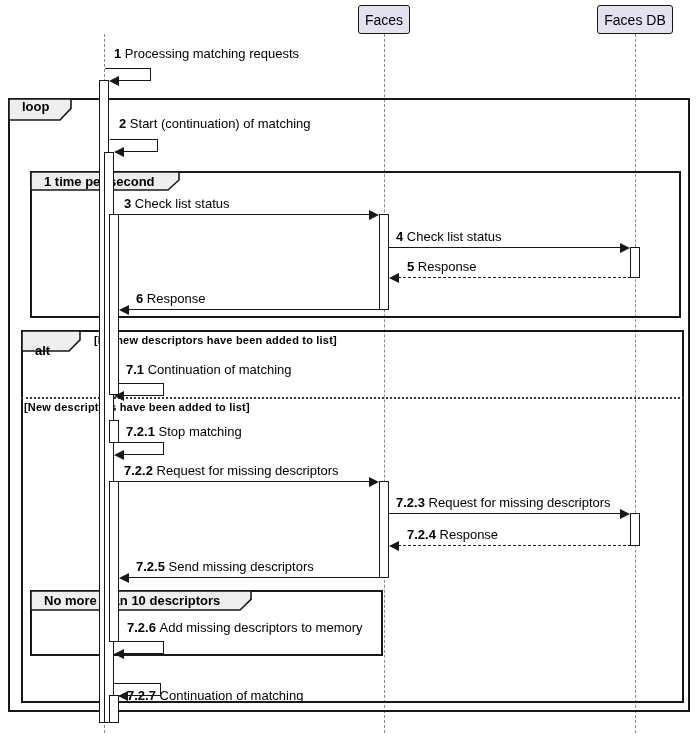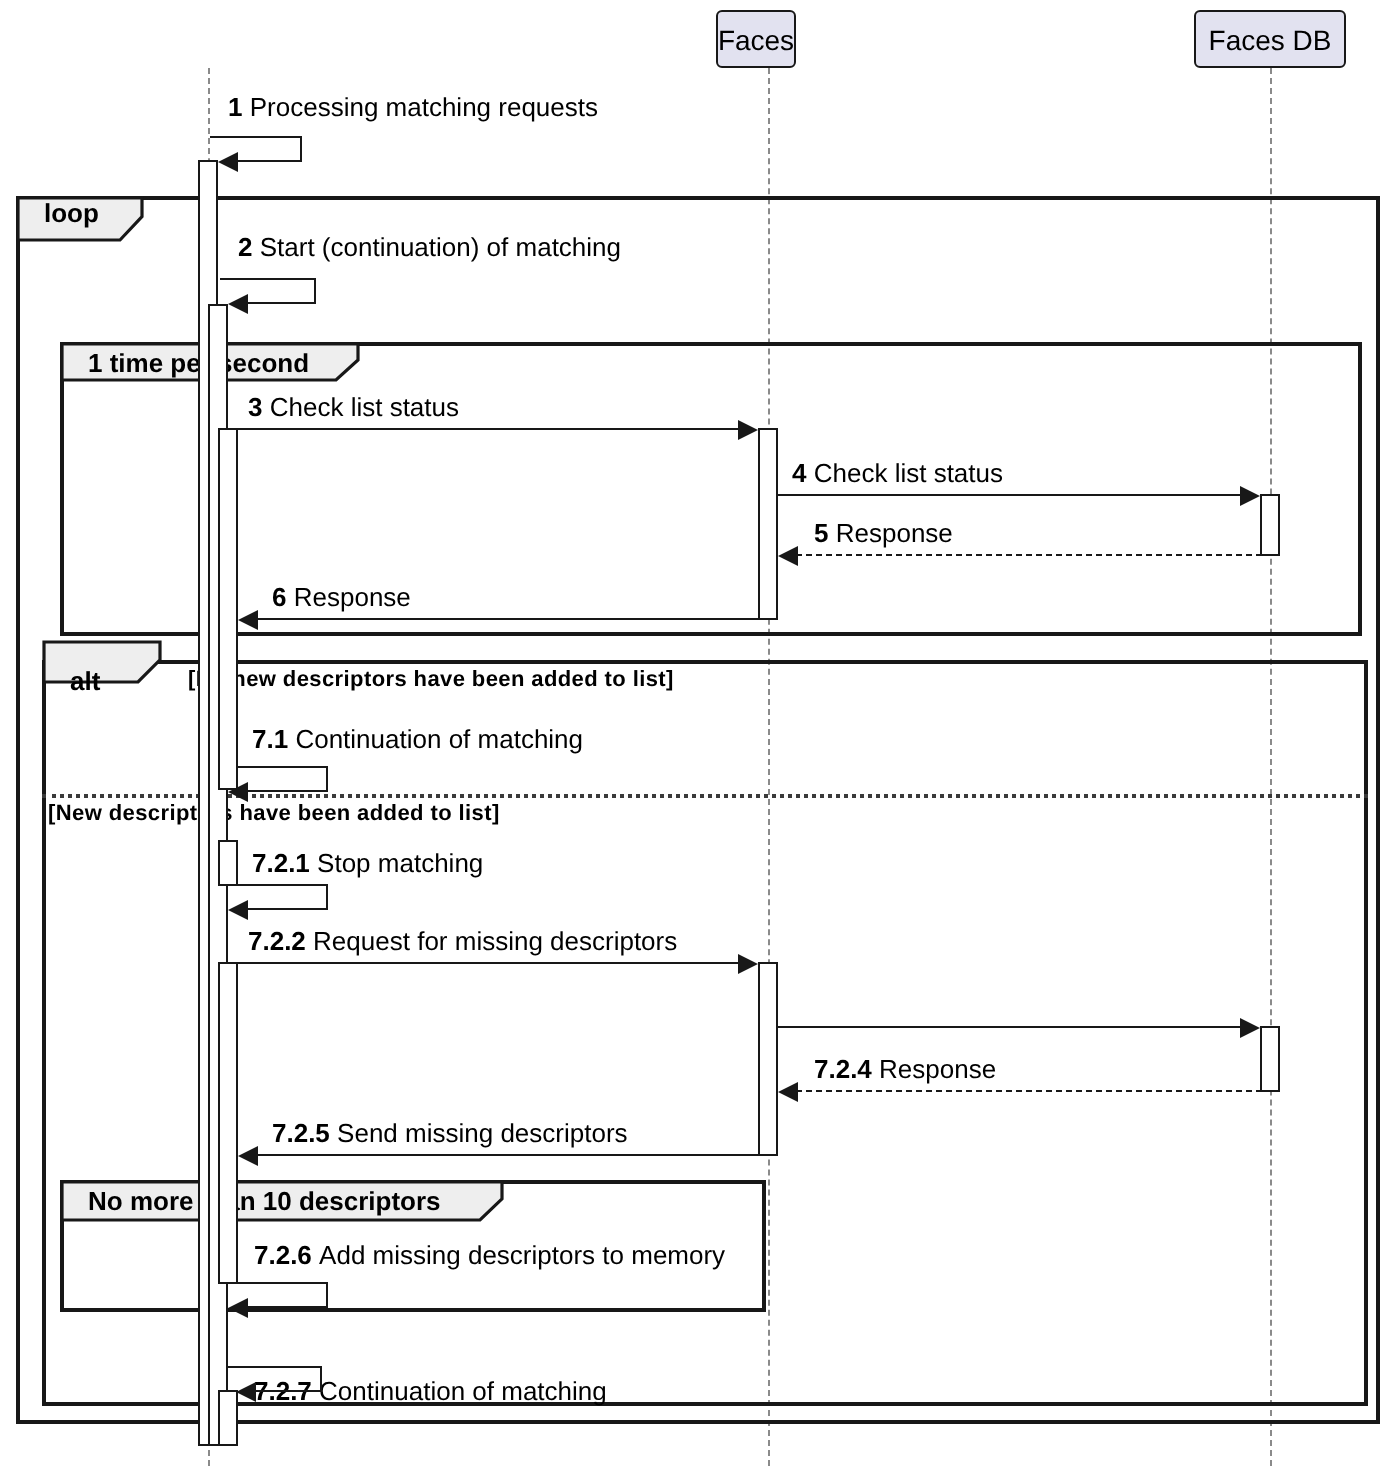--- a/index.html
+++ b/index.html
@@ -48,21 +48,21 @@
       <div class="frame-label">loop</div>
     </div>
     <div class="frame" style="left: 30px; top: 171px; width: 651px; height: 147px;"></div>
     <div class="frame-header" style="left: 30px; top: 171px; width: 150px; height: 20px;">
       <svg width="150" height="20">
         <path d="M1,1 H149 V9 L138,19 H1 Z" fill="#EEEEEE" stroke="#181818" stroke-width="1.6"></path>
       </svg>
       <div class="frame-label">1 time per second</div>
     </div>
     <div class="frame" style="left: 21px; top: 330px; width: 663px; height: 373px;"></div>
-    <div class="frame-header" style="left: 21px; top: 320px; width: 60px; height: 40px;">
+    <div class="frame-header" style="left: 21px; top: 330px; width: 60px; height: 40px;">
       <svg width="60" height="22">
         <path d="M1,1 H59 V9.9 L48,21 H1 Z" fill="#EEEEEE" stroke="#181818" stroke-width="1.6"></path>
       </svg>
       <div class="frame-label">alt</div>
     </div>
     <div class="frame" style="left: 30px; top: 590px; width: 353px; height: 66px;"></div>
     <div class="frame-header" style="left: 30px; top: 590px; width: 222px; height: 21px;">
       <svg width="222" height="21">
         <path d="M1,1 H221 V9.450000000000001 L210,20 H1 Z" fill="#EEEEEE" stroke="#181818" stroke-width="1.6"></path>
       </svg>
@@ -109,33 +109,34 @@
     <div class="line-solid" style="left: 123px; top: 395px; width: 41px;"></div>
     <div class="arrow-left" style="left: 114px; top: 391px;"></div>
     <div class="msg-label" style="left: 126px; top: 424px;"><b>7.2.1</b>&nbsp;<span>Stop matching</span></div>
     <div class="line-solid" style="left: 119px; top: 442px; width: 44px;"></div>
     <div class="vline" style="left: 163px; top: 442px; height: 12px;"></div>
     <div class="line-solid" style="left: 123px; top: 454px; width: 41px;"></div>
     <div class="arrow-left" style="left: 114px; top: 450px;"></div>
     <div class="msg-label" style="left: 124px; top: 463px;"><b>7.2.2</b>&nbsp;<span>Request for missing descriptors</span></div>
     <div class="line-solid" style="left: 119px; top: 481px; width: 252px;"></div>
     <div class="arrow-right" style="left: 369px; top: 477px;"></div>
+    <div class="msg-label" style="left: 396px; top: 495px;"><b>7.2.3</b>&nbsp;<span>Request for missing descriptors</span></div>
     <div class="line-solid" style="left: 389px; top: 513px; width: 233px;"></div>
     <div class="arrow-right" style="left: 620px; top: 509px;"></div>
     <div class="msg-label" style="left: 407px; top: 527px;"><b>7.2.4</b>&nbsp;<span>Response</span></div>
     <div class="line-dashed" style="left: 398px; top: 545px; width: 233px;"></div>
     <div class="arrow-left" style="left: 389px; top: 541px;"></div>
     <div class="msg-label" style="left: 136px; top: 559px;"><b>7.2.5</b>&nbsp;<span>Send missing descriptors</span></div>
     <div class="line-solid" style="left: 128px; top: 577px; width: 252px;"></div>
     <div class="arrow-left" style="left: 119px; top: 573px;"></div>
     <div class="msg-label" style="left: 127px; top: 620px;"><b>7.2.6</b>&nbsp;<span>Add missing descriptors to memory</span></div>
     <div class="line-solid" style="left: 119px; top: 641px; width: 44px;"></div>
     <div class="vline" style="left: 163px; top: 641px; height: 12px;"></div>
     <div class="line-solid" style="left: 123px; top: 653px; width: 41px;"></div>
     <div class="arrow-left" style="left: 114px; top: 649px;"></div>
     <div class="msg-label" style="left: 127px; top: 664px; margin-top: 24px;"><b>7.2.7</b>&nbsp;<span>Continuation of matching</span></div>
     <div class="line-solid" style="left: 114px; top: 683px; width: 46px;"></div>
     <div class="vline" style="left: 160px; top: 683px; height: 12px;"></div>
     <div class="line-solid" style="left: 127px; top: 695px; width: 34px;"></div>
     <div class="arrow-left" style="left: 118px; top: 691px;"></div>
-    <div class="participant" style="left: 358px; width: 40px;">Faces</div>
+    <div class="participant" style="left: 358px; width: 52px;">Faces</div>
     <div class="participant" style="left: 597px; width: 76px;">Faces DB</div>
   </div>
 
 </body></html>

